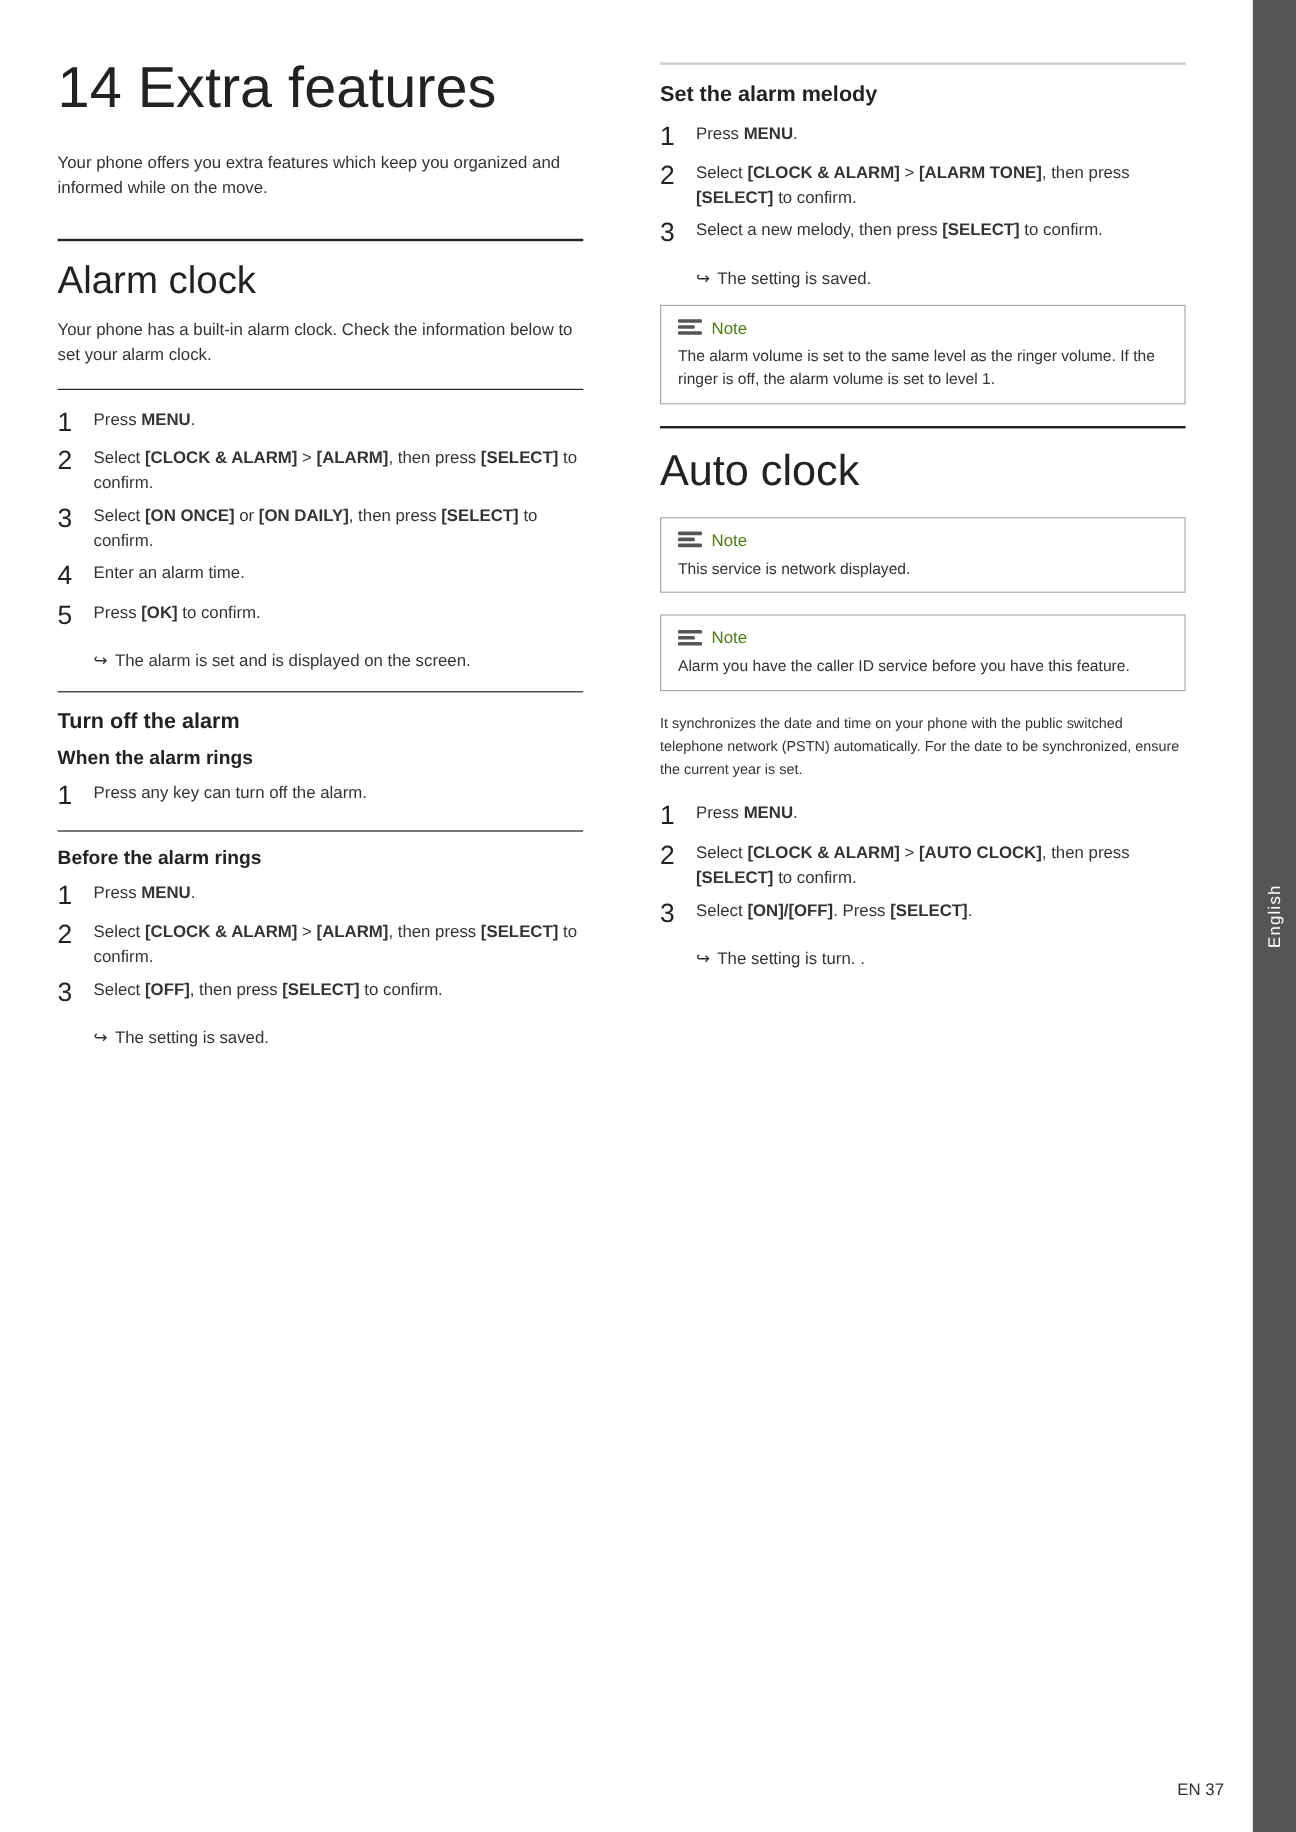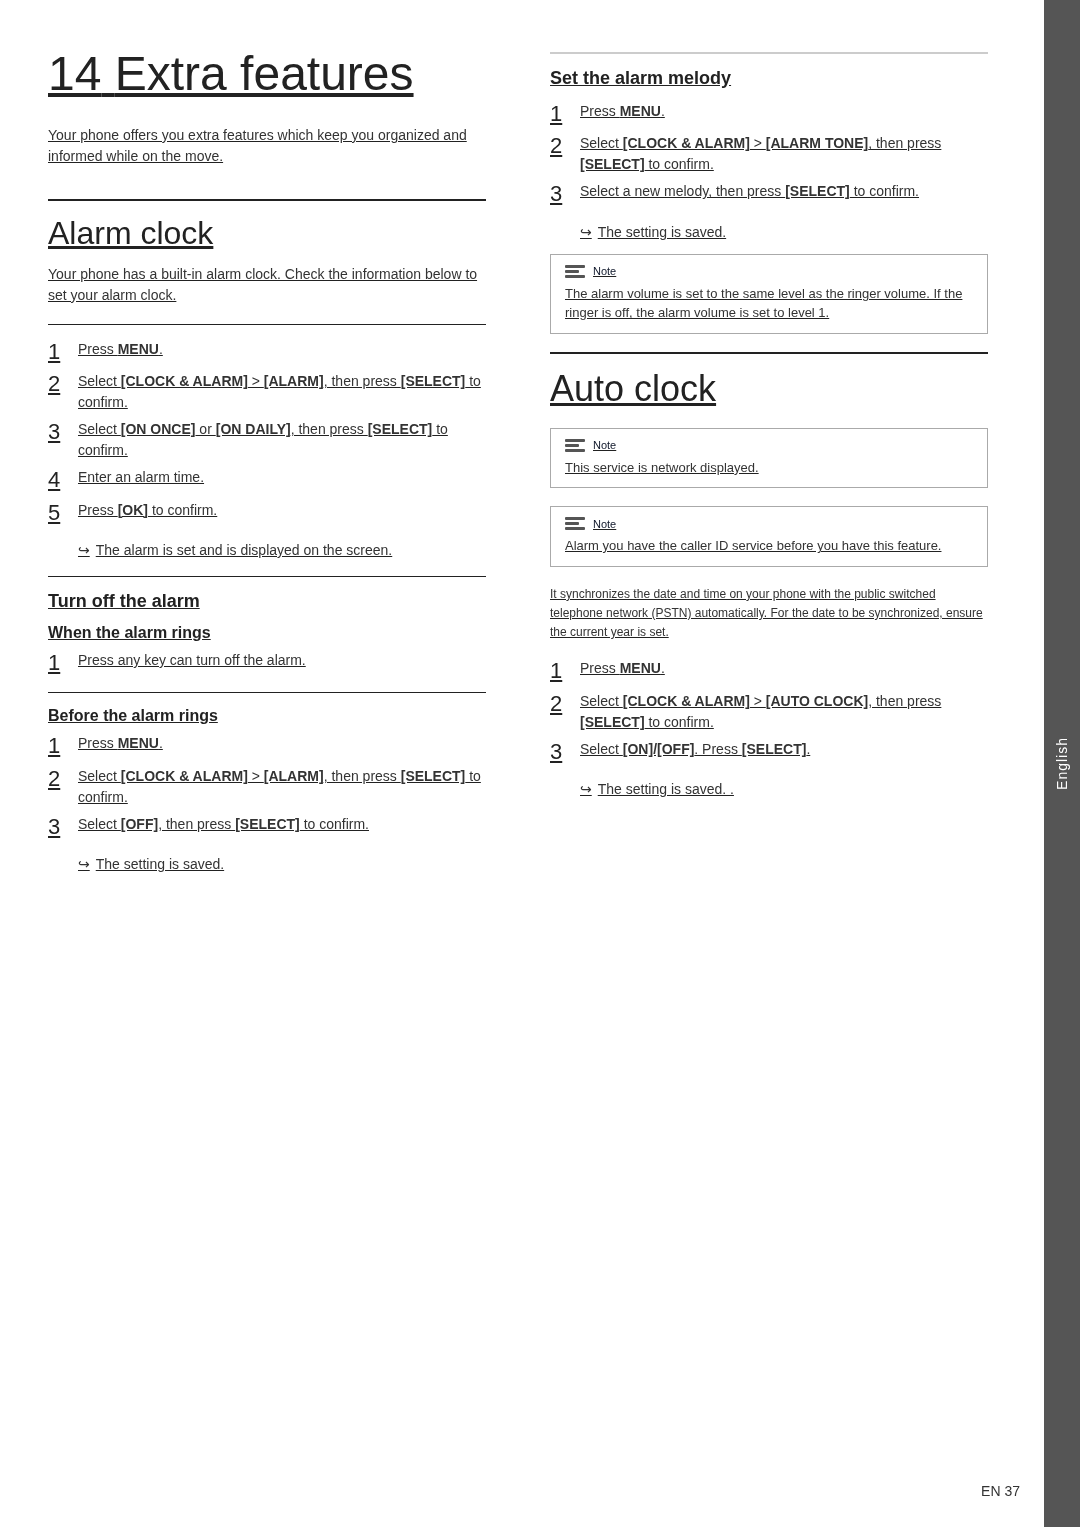--- a/index.html
+++ b/index.html
@@ -40,21 +40,20 @@
       letter-spacing: 1px;
     }
 
     
     .content-area {
       flex: 1;
       padding: 48px 56px 48px 48px;
       margin-right: 36px;
       display: flex;
       gap: 64px;
-      text-decoration: underline;
     }
 
     
     .left-column {
       flex: 1;
       max-width: 460px;
     }
 
     
     .right-column {
@@ -184,22 +183,22 @@
 
     .note-icon-bar:nth-child(2) {
       width: 14px;
     }
 
     .note-icon-bar:nth-child(3) {
       width: 20px;
     }
 
     .note-label {
-      font-size: 11px;
-      color: #0f172a;
+      font-size: 14px;
+      color: #4d7c0f;
     }
 
     .note-text {
       font-size: 13px;
       color: #333;
       line-height: 1.5;
     }
 
     
     .autoclock-title {
@@ -402,21 +401,21 @@
         <span class="step-number">2</span>
         <span class="step-text">Select <strong>[CLOCK &amp; ALARM]</strong> &gt; <strong>[AUTO CLOCK]</strong>, then press <strong>[SELECT]</strong> to confirm.</span>
       </li>
       <li class="step-item">
         <span class="step-number">3</span>
         <span class="step-text">Select <strong>[ON]/[OFF]</strong>. Press <strong>[SELECT]</strong>.</span>
       </li>
     </ol>
     <div class="step-result">
       <span class="arrow-icon">↪</span>
-      <span>The setting is saved. .</span>
+      <span>The setting is turn. .</span>
     </div>
 
   </div>
 
 </div>
 
 <div class="page-footer">
   <span>EN  37</span>
 </div>
 

